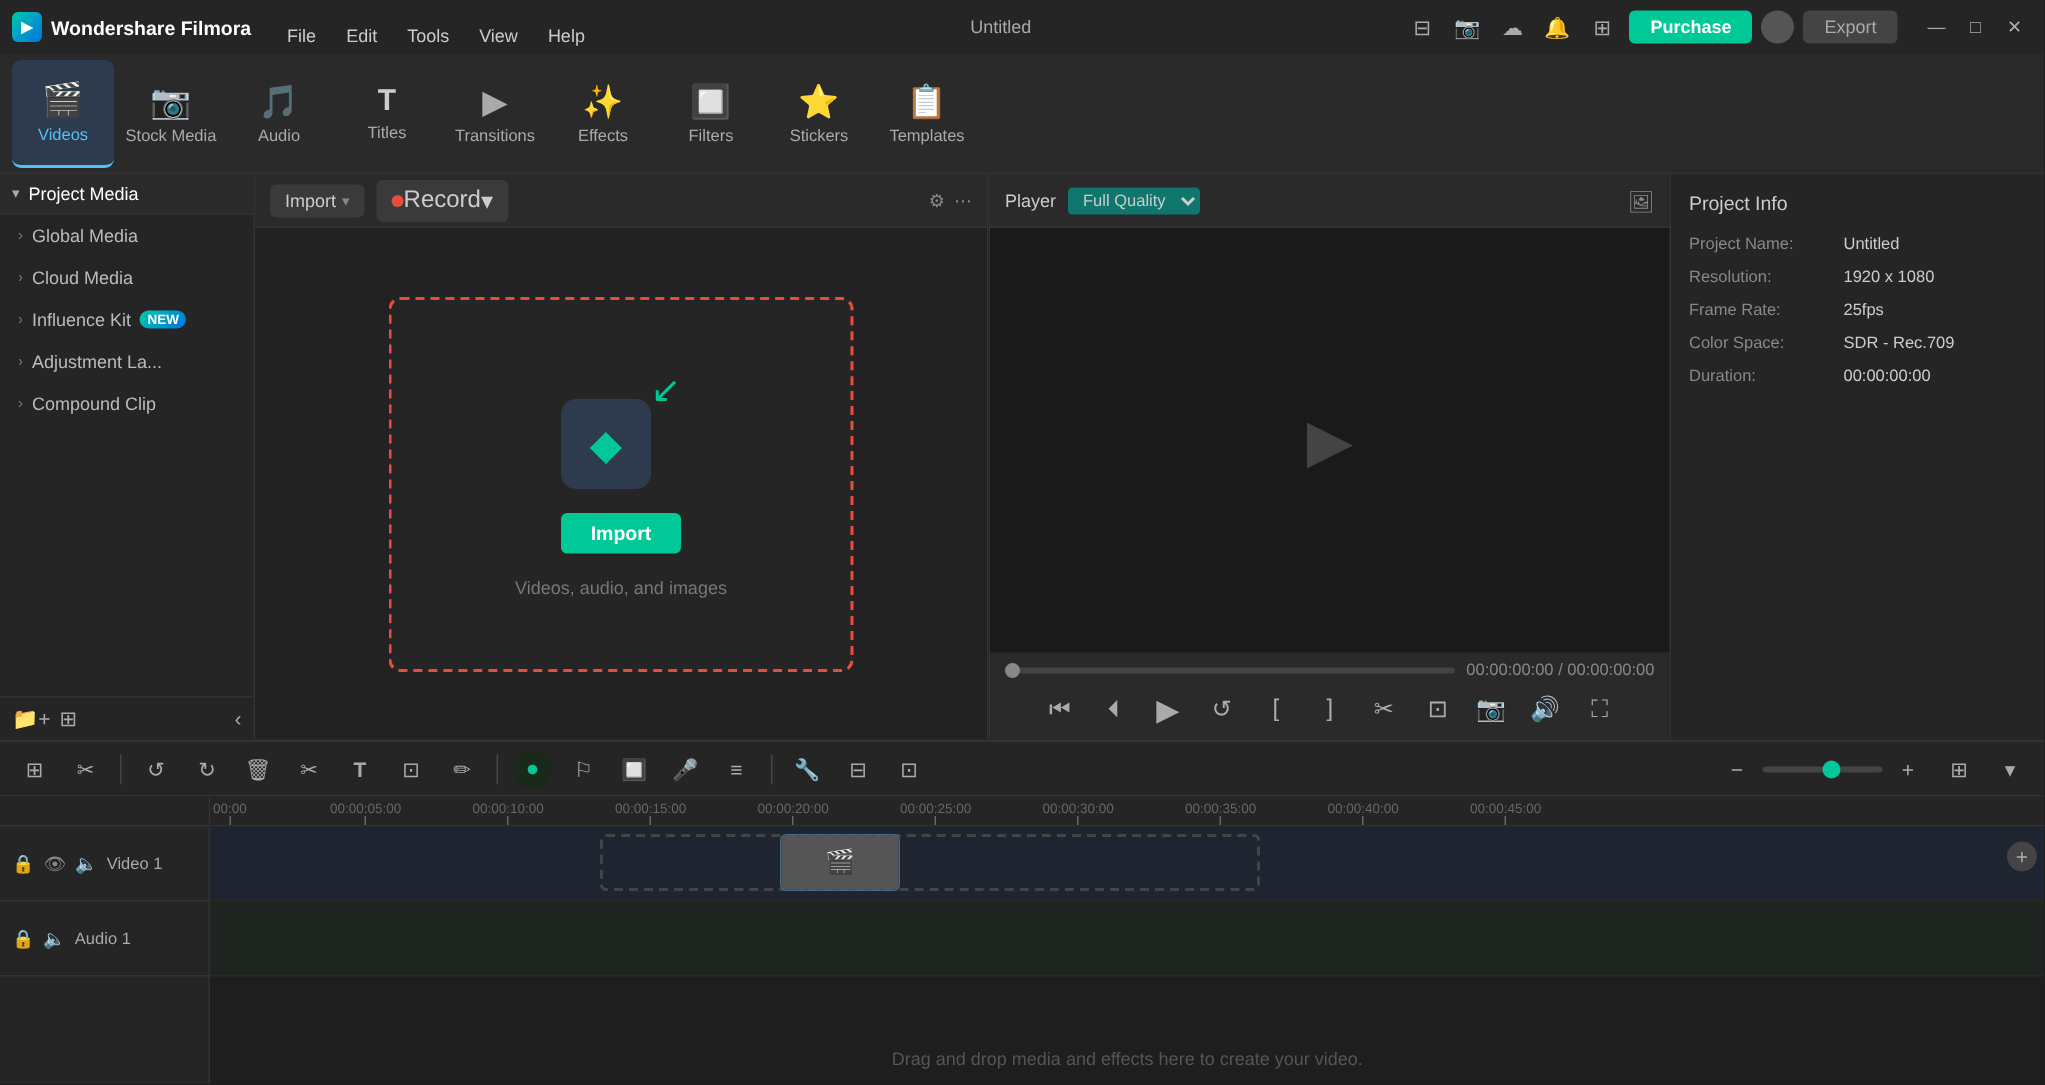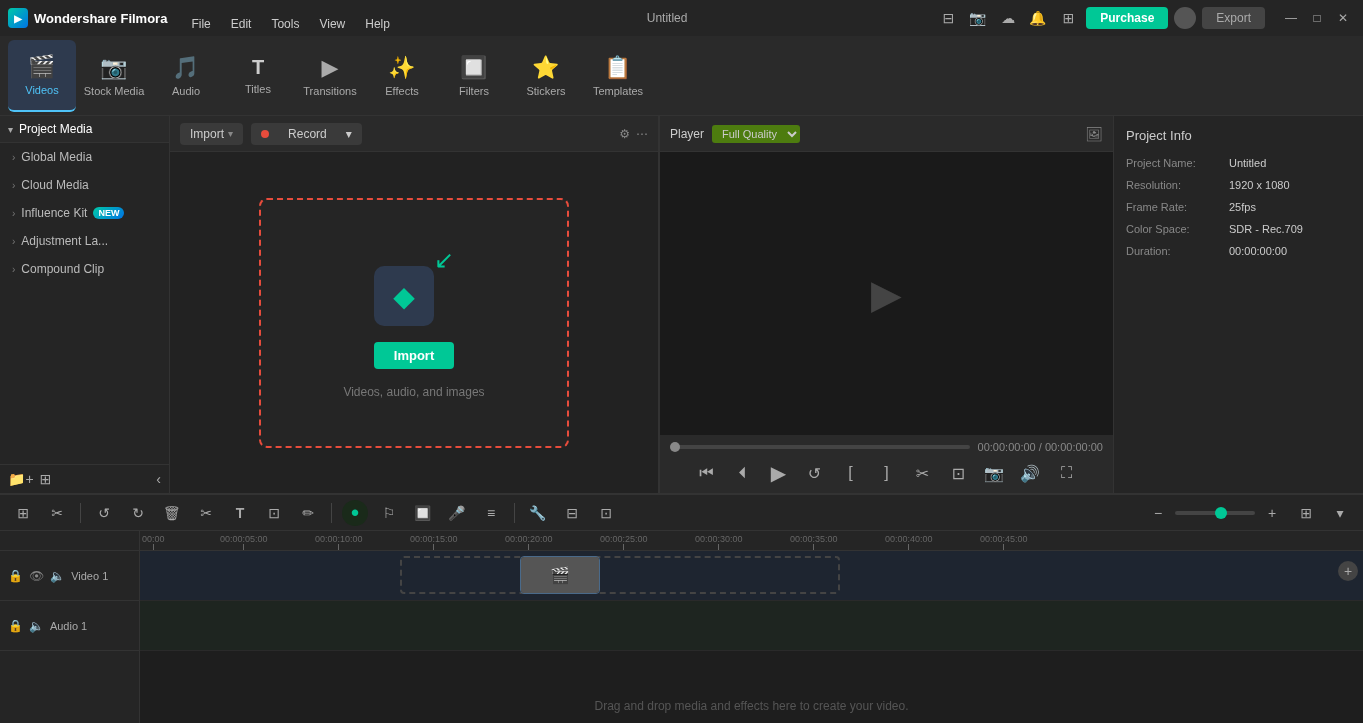--- a/index.html
+++ b/index.html
@@ -34,38 +34,38 @@
     .sidebar-item .chevron { font-size: 10px; color: #777; }
     .sidebar-item .badge { background: linear-gradient(135deg, #00c9a7, #0073e6); color: #fff; font-size: 9px; padding: 1px 5px; border-radius: 8px; font-weight: 700; }
     .panel-footer { display: flex; align-items: center; padding: 6px 8px; gap: 6px; border-top: 1px solid #333; margin-top: auto; }
     .panel-footer .icon-btn { cursor: pointer; color: #aaa; font-size: 14px; }
 
     
     #center-panel { flex: 1; display: flex; flex-direction: column; background: #222; border-right: 1px solid #333; }
     .center-toolbar { display: flex; align-items: center; padding: 6px 10px; gap: 8px; background: #2a2a2a; border-bottom: 1px solid #333; height: 36px; }
     .import-btn { display: flex; align-items: center; gap: 4px; background: #3a3a3a; border: none; color: #ccc; padding: 4px 10px; border-radius: 4px; cursor: pointer; font-size: 12px; }
     .import-btn .arrow { font-size: 10px; color: #888; }
-    .record-btn { display: flex; align-items: center; gap: 19px; background: #3a3a3a; border: none; color: #ccc; padding: 4px 10px; border-radius: 4px; cursor: pointer; font-size: 12px; }
+    .record-btn { display: flex; align-items: center; gap: 0; background: #3a3a3a; border: none; color: #ccc; padding: 4px 10px; border-radius: 4px; cursor: pointer; font-size: 16px; }
     .record-btn .dot { width: 8px; height: 8px; background: #e74c3c; border-radius: 50%; display: inline-block; }
     .center-toolbar-right { margin-left: auto; display: flex; gap: 6px; align-items: center; color: #888; }
 
     .import-area { flex: 1; display: flex; align-items: center; justify-content: center; padding: 20px; }
     .import-box { border: 2px dashed #e74c3c; border-radius: 8px; width: 310px; height: 250px; display: flex; flex-direction: column; align-items: center; justify-content: center; gap: 16px; background: #252525; }
     .filmora-logo-area { position: relative; width: 80px; height: 80px; }
     .filmora-logo-bg { width: 60px; height: 60px; background: #2e3a4e; border-radius: 10px; display: flex; align-items: center; justify-content: center; position: absolute; bottom: 0; left: 0; }
     .filmora-logo-icon { color: #00c896; font-size: 28px; }
     .import-arrow { position: absolute; top: 0; right: 0; color: #00c896; font-size: 24px; }
     .import-action-btn { background: #00c896; color: #fff; border: none; border-radius: 4px; padding: 6px 20px; font-size: 13px; cursor: pointer; font-weight: 600; }
     .import-desc { color: #777; font-size: 12px; }
 
     
     #right-panel { width: 400px; display: flex; flex-direction: column; background: #222; }
     .player-header { display: flex; align-items: center; padding: 6px 10px; background: #2a2a2a; border-bottom: 1px solid #333; gap: 8px; height: 36px; }
     .player-header .player-label { color: #ccc; font-size: 12px; }
-    .quality-select { background: #4d7c0f; border: none; color: #ccc; padding: 2px 6px; border-radius: 3px; font-size: 11px; cursor: pointer; }
+    .quality-select { background: #0f766e; border: none; color: #ccc; padding: 2px 6px; border-radius: 3px; font-size: 11px; cursor: pointer; }
     .player-header-right { margin-left: auto; display: flex; gap: 6px; }
     .player-header-right .icon-btn { color: #888; cursor: pointer; font-size: 14px; }
 
     .player-area { flex: 1; background: #1a1a1a; display: flex; align-items: center; justify-content: center; }
     .player-placeholder { color: #444; font-size: 40px; }
 
     .player-controls { padding: 6px 10px; background: #2a2a2a; }
     .progress-bar { display: flex; align-items: center; gap: 8px; margin-bottom: 6px; }
     .progress-track { flex: 1; height: 4px; background: #444; border-radius: 2px; position: relative; }
     .progress-thumb { width: 10px; height: 10px; background: #888; border-radius: 50%; position: absolute; left: 0; top: -3px; cursor: pointer; }

